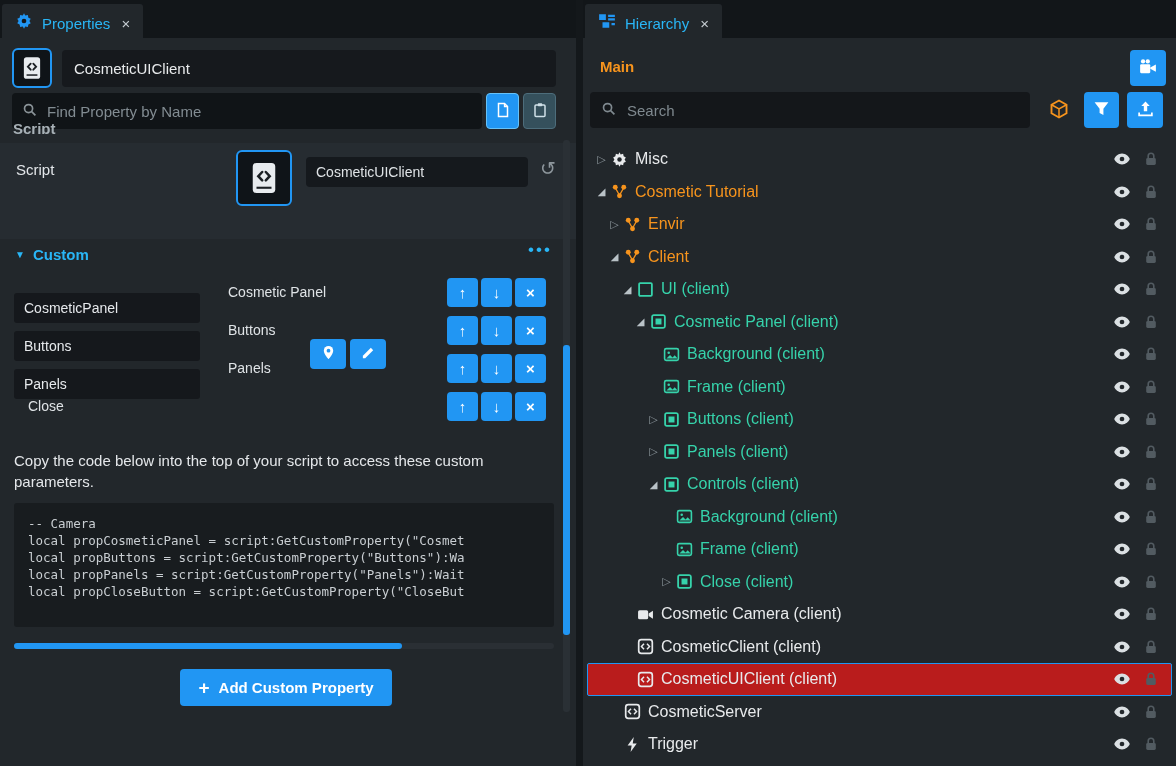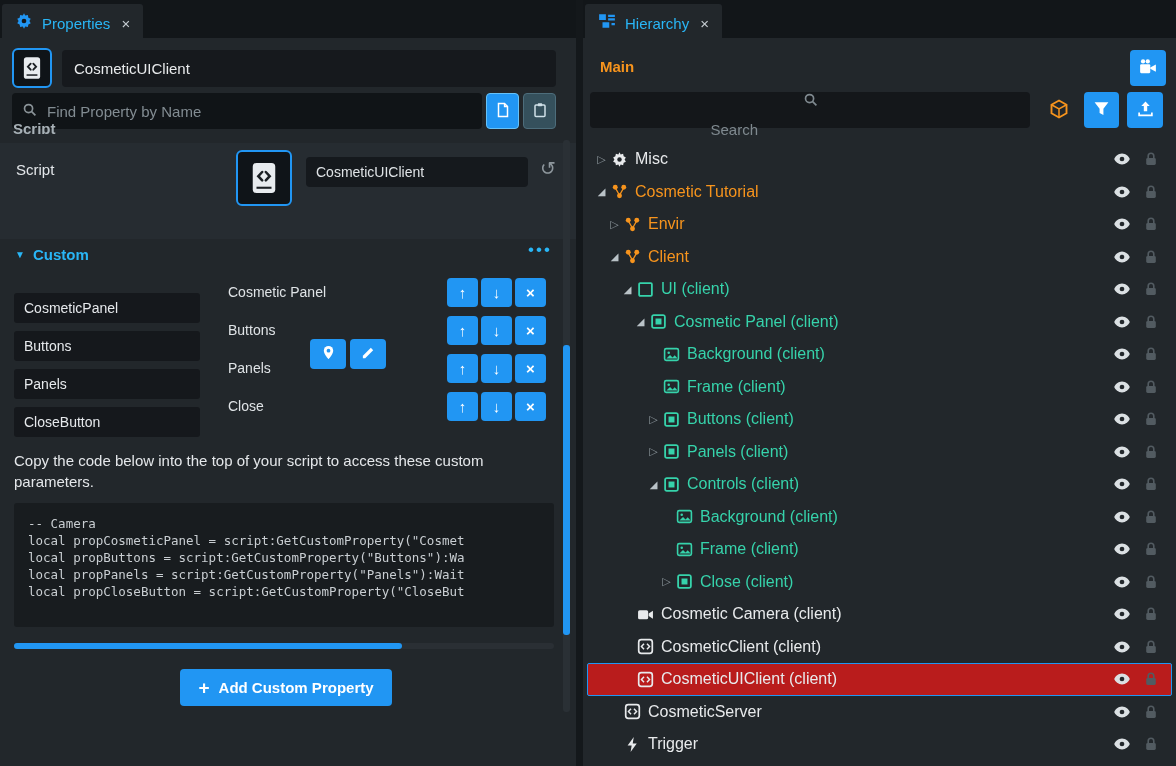--- a/index.html
+++ b/index.html
@@ -57,21 +57,21 @@
   .v-scroll-track{position:absolute;left:563px;top:140px;width:7px;height:572px;border-radius:3px;background:#2a3035;}
   .v-scroll-thumb{position:absolute;left:0;top:205px;width:7px;height:290px;border-radius:3px;background:#2196f3;cursor:pointer;}
   .add-btn{position:absolute;left:180px;top:669px;width:212px;height:37px;background:#2196f3;border:none;border-radius:4px;
     color:#fff;font-size:15px;font-weight:bold;display:flex;align-items:center;justify-content:center;gap:9px;cursor:pointer;font-family:inherit;}
   .add-plus{font-size:19px;font-weight:bold;line-height:1;}
 
   
   .main-label{position:absolute;left:17px;top:58px;font-size:15px;font-weight:bold;color:#f7941d;}
   .film-btn{right:10px;top:50px;width:36px;height:36px;background:#2196f3;color:#fff;}
   .h-search{position:absolute;left:7px;top:92px;width:440px;height:36px;background:#14171a;border-radius:4px;
-    display:flex;align-items:center;gap:9px;padding:0 11px;box-sizing:border-box;color:#7f898f;flex-direction:column;}
+    display:flex;align-items:center;gap:9px;padding:0 11px;box-sizing:border-box;color:#7f898f;}
   .h-search input{flex:1;background:transparent;border:none;outline:none;color:#d7dce0;font-size:15px;font-family:inherit;}
   .h-search input::placeholder{color:#7f898f;}
   .cube-btn{left:459px;top:94px;width:34px;height:32px;background:transparent;color:#f7941d;}
   .filter-btn{left:501px;top:92px;width:35px;height:36px;background:#2196f3;color:#fff;}
   .upload-btn{left:544px;top:92px;width:36px;height:36px;background:#2196f3;color:#fff;}
   .tree{position:absolute;left:0;right:0;top:143px;display:flex;flex-direction:column;}
   .tree-row{position:relative;display:flex;align-items:center;height:32.5px;margin:0 4px;
     border:1px solid transparent;box-sizing:border-box;cursor:pointer;}
   .tree-row.selected{border-color:#2196f3;background:#b91c1c;border-radius:2px;}
   .tw-triangle{width:13px;flex-shrink:0;text-align:center;}
@@ -280,21 +280,20 @@
     <div class="cp-name">Panels</div>
     <div class="cp-value">Panels</div>
     <div class="cp-buttons">
       <button class="cp-btn">↑</button>
       <button class="cp-btn">↓</button>
       <button class="cp-btn">×</button>
     </div>
   </div>
 
   <div class="custom-row">
-    <div class="cp-name">CloseButton</div>
     <div class="cp-value">Close</div>
     <div class="cp-buttons">
       <button class="cp-btn">↑</button>
       <button class="cp-btn">↓</button>
       <button class="cp-btn">×</button>
     </div>
   </div>
 </div>
 
   <div class="help-text">Copy the code below into the top of your script to access these custom parameters.</div>

